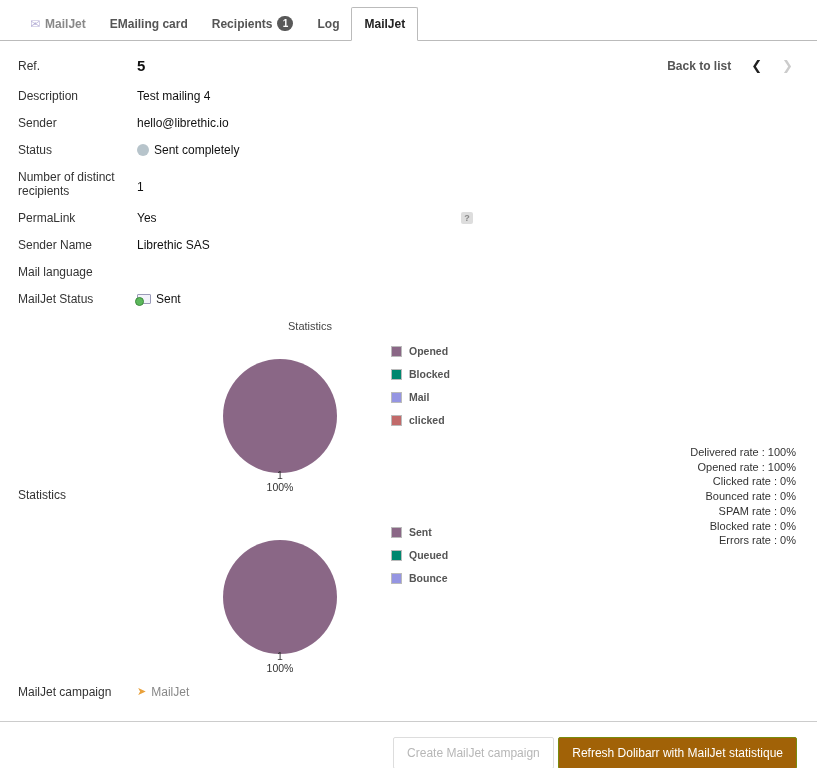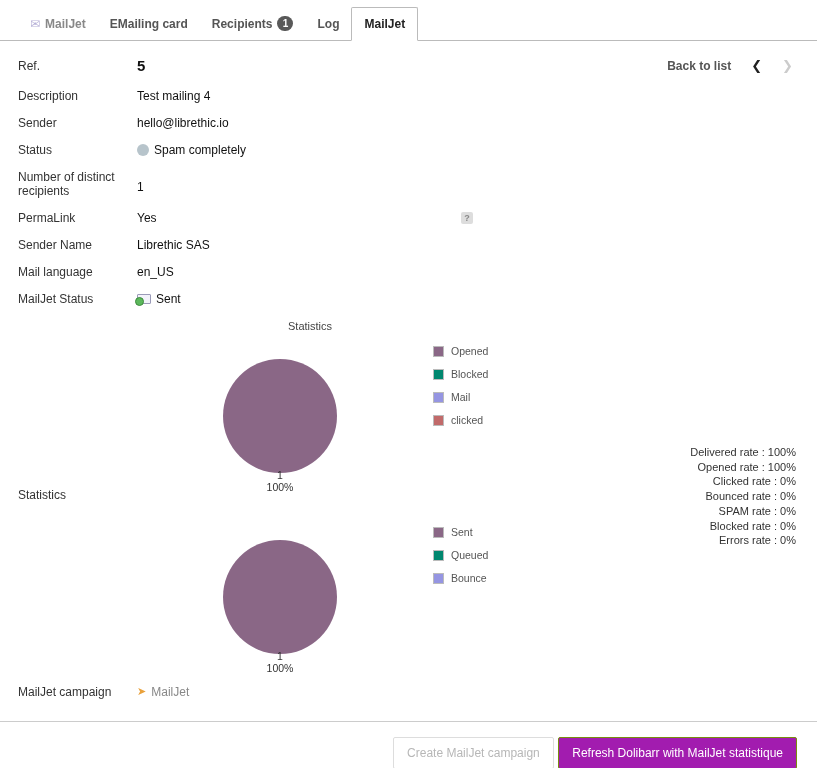--- a/index.html
+++ b/index.html
@@ -60,32 +60,32 @@
   }
   .plane-icon { color: #e9a13b; font-size: 11px; line-height: 11px; }
   .link-muted { color: #888; cursor: pointer; }
 
   
   .stats-area { position: relative; height: 366px; font-size: 11px; }
   .stats-left-label { position: absolute; left: 0; top: 50%; transform: translateY(-50%); font-size: 12px; color: #333; }
   .chart-title { position: absolute; left: 142px; width: 300px; text-align: center; color: #444; }
   .pie { position: absolute; width: 114px; height: 114px; border-radius: 50%; }
   .pie-labels { position: absolute; left: 212px; width: 100px; text-align: center; color: #333; line-height: 12px; font-size: 10.5px; }
-  .legend { position: absolute; left: 415px; }
+  .legend { position: absolute; left: 373px; font-weight: bold; }
   .legend-item { display: flex; align-items: center; gap: 7px; height: 12px; margin-bottom: 11px; }
   .legend-swatch { width: 11px; height: 11px; border: 1px solid #bbb; flex: 0 0 11px; }
   .legend-label { color: #555; font-size: 10.5px; }
   .rates { position: absolute; right: -3px; top: 133px; text-align: right; color: #333; line-height: 14.7px; font-size: 11px; }
 
   
   .divider { border-top: 1px solid #ccc; margin-top: 16px; }
   .actions { text-align: right; padding: 15px 20px 0 0; }
   .btn { font-size: 12px; padding: 8px 13px; border-radius: 2px; cursor: pointer; font-family: inherit; }
   .btn-disabled { background: #fff; border: 1px solid #ddd; color: #b7b7b7; cursor: default; }
-  .btn-green { background: #a21caf; border: 1px solid #798c0e; color: #fff; }
+  .btn-green { background: #a16207; border: 1px solid #798c0e; color: #fff; }
 </style>
 </head>
 <body>
 
 <div class="page">
 
   <div class="tabbar">
     <div class="tab muted">
       <span class="obj-icon">✉</span>
       <span>MailJet</span>
@@ -124,21 +124,21 @@
 
     <div class="row">
       <div class="label">Sender</div>
       <div class="value">hello@librethic.io</div>
     </div>
 
     <div class="row">
       <div class="label">Status</div>
       <div class="value">
         <span class="status-dot"></span>
-        <span>Spam completely</span>
+        <span>Sent completely</span>
       </div>
     </div>
 
     <div class="row">
       <div class="label">Number of distinct recipients</div>
       <div class="value" style="padding-top:6px">1</div>
     </div>
 
     <div class="row">
       <div class="label">PermaLink</div>
@@ -148,21 +148,20 @@
       </div>
     </div>
 
     <div class="row">
       <div class="label">Sender Name</div>
       <div class="value">Librethic SAS</div>
     </div>
 
     <div class="row">
       <div class="label">Mail language</div>
-      <div class="value">en_US</div>
     </div>
 
     <div class="row">
       <div class="label">MailJet Status</div>
       <div class="value">
         <span class="envelope-icon"></span>
         <span>Sent</span>
       </div>
     </div>
 

